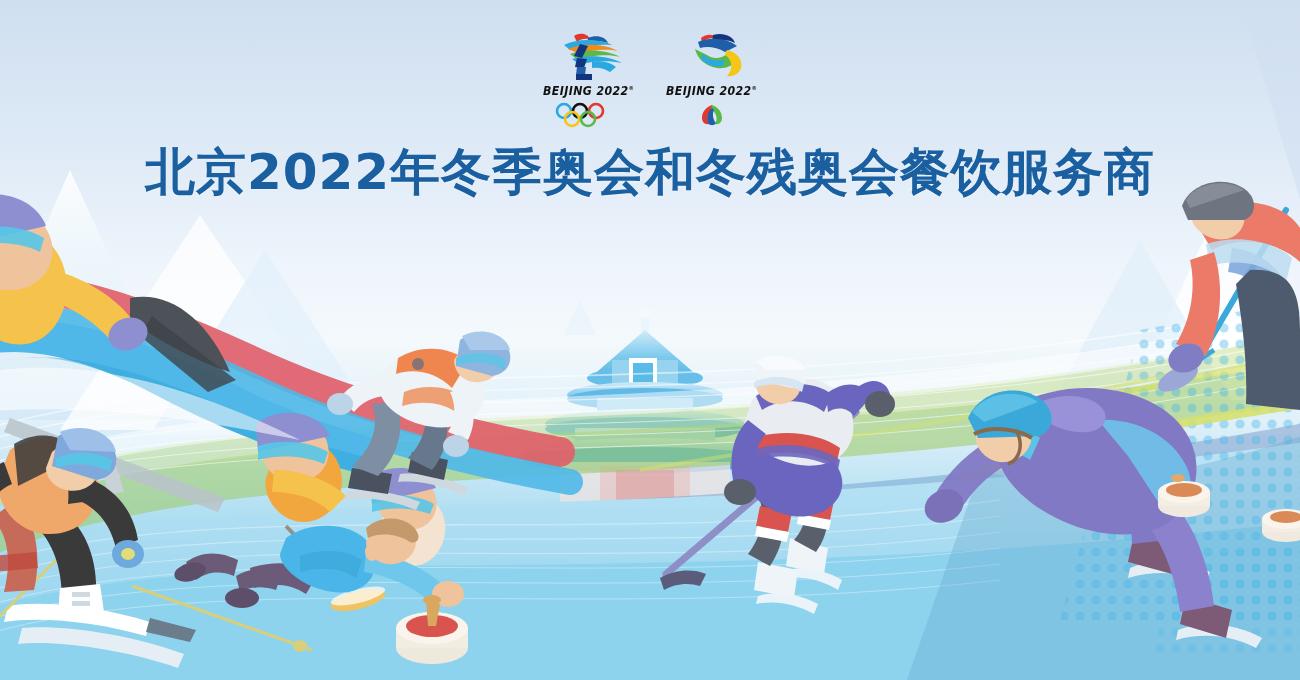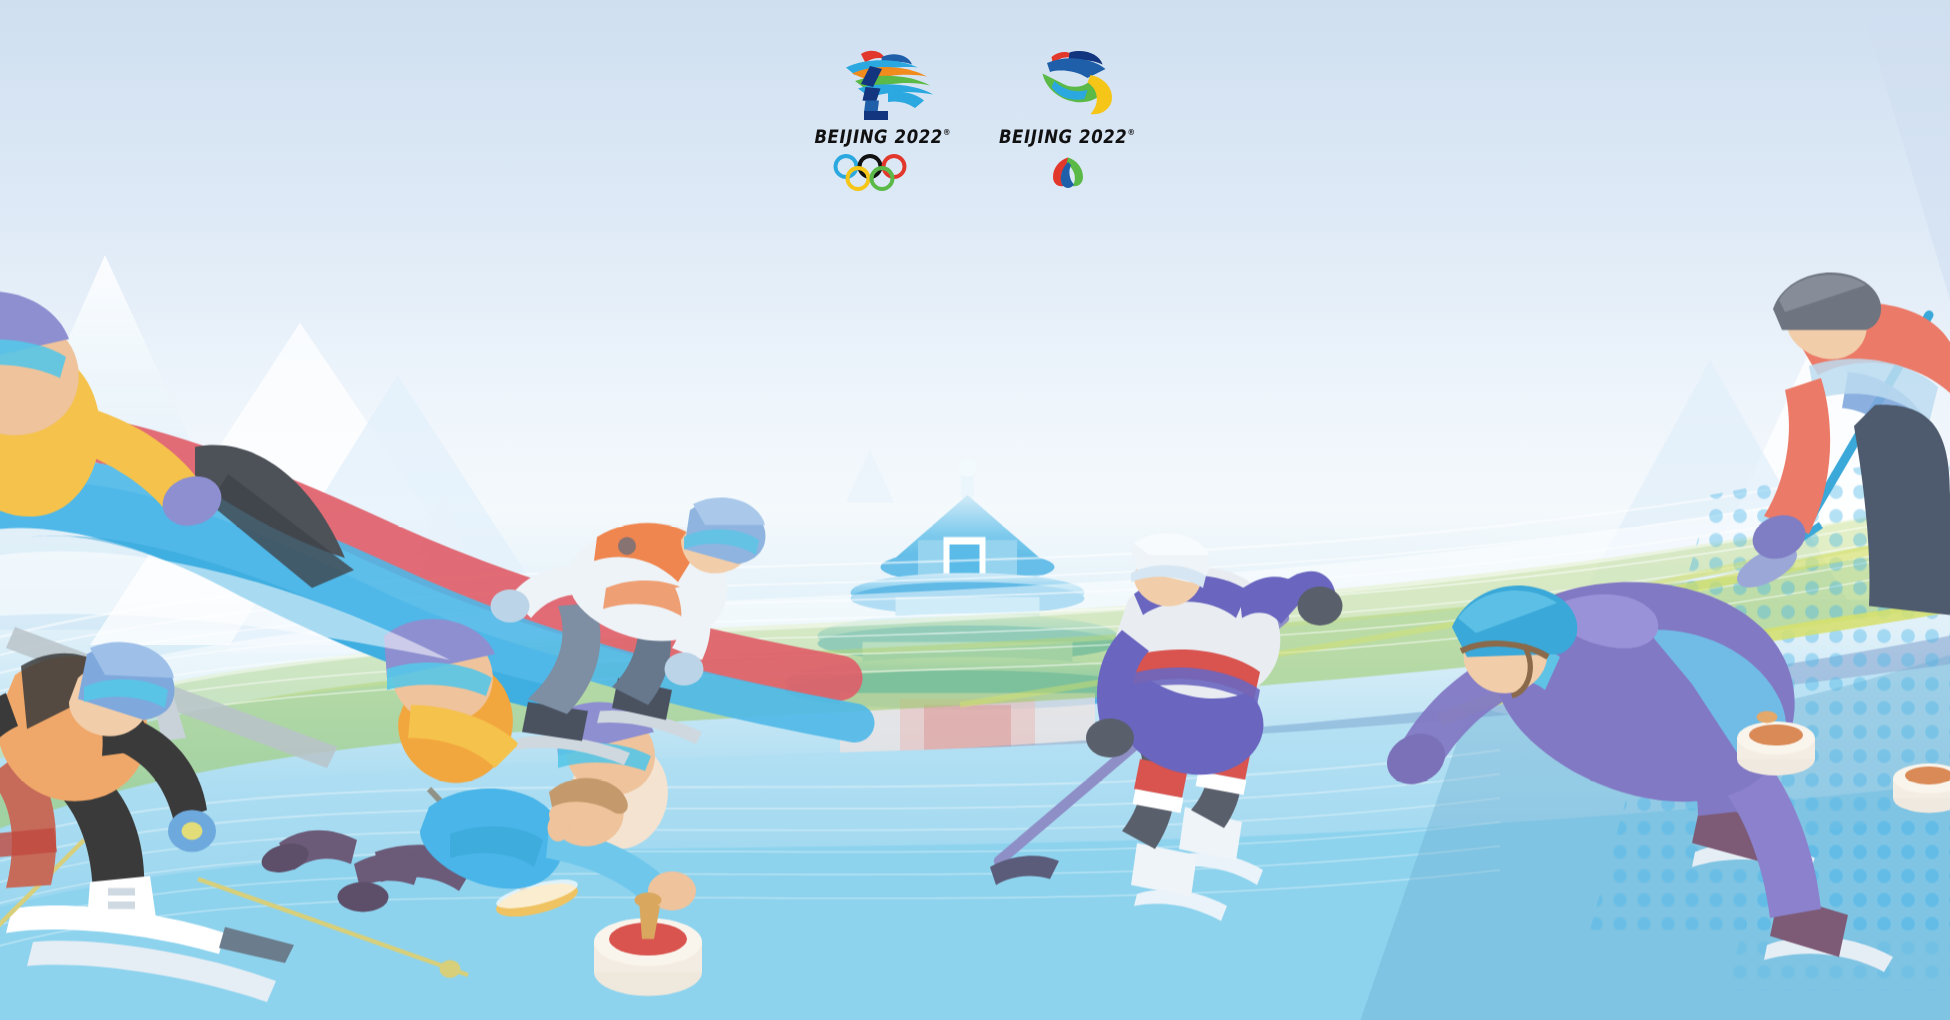--- a/index.html
+++ b/index.html
@@ -454,14 +454,15 @@
       </div>
       <svg class="logo-sub" viewBox="0 0 80 26" xmlns="http://www.w3.org/2000/svg">
         <path d="M40 3 C34 5 30 10 30 16 C30 20 33 23 37 22 C34 18 35 11 41 7 Z" fill="#e2372b"></path>
         <path d="M40 3 C46 5 50 10 50 16 C50 20 47 23 43 22 C46 18 45 11 39 7 Z" fill="#5bb947"></path>
         <path d="M40 6 C36 10 34 16 36 21 C38 24 42 24 44 21 C41 18 40 12 42 8 Z" fill="#1f5fa9"></path>
       </svg>
     </div>
 
   </div>
 
+  <div id="title">北京2022年冬季奥会和冬残奥会餐饮服务商</div>
 
 </div>
 
 </body></html>

